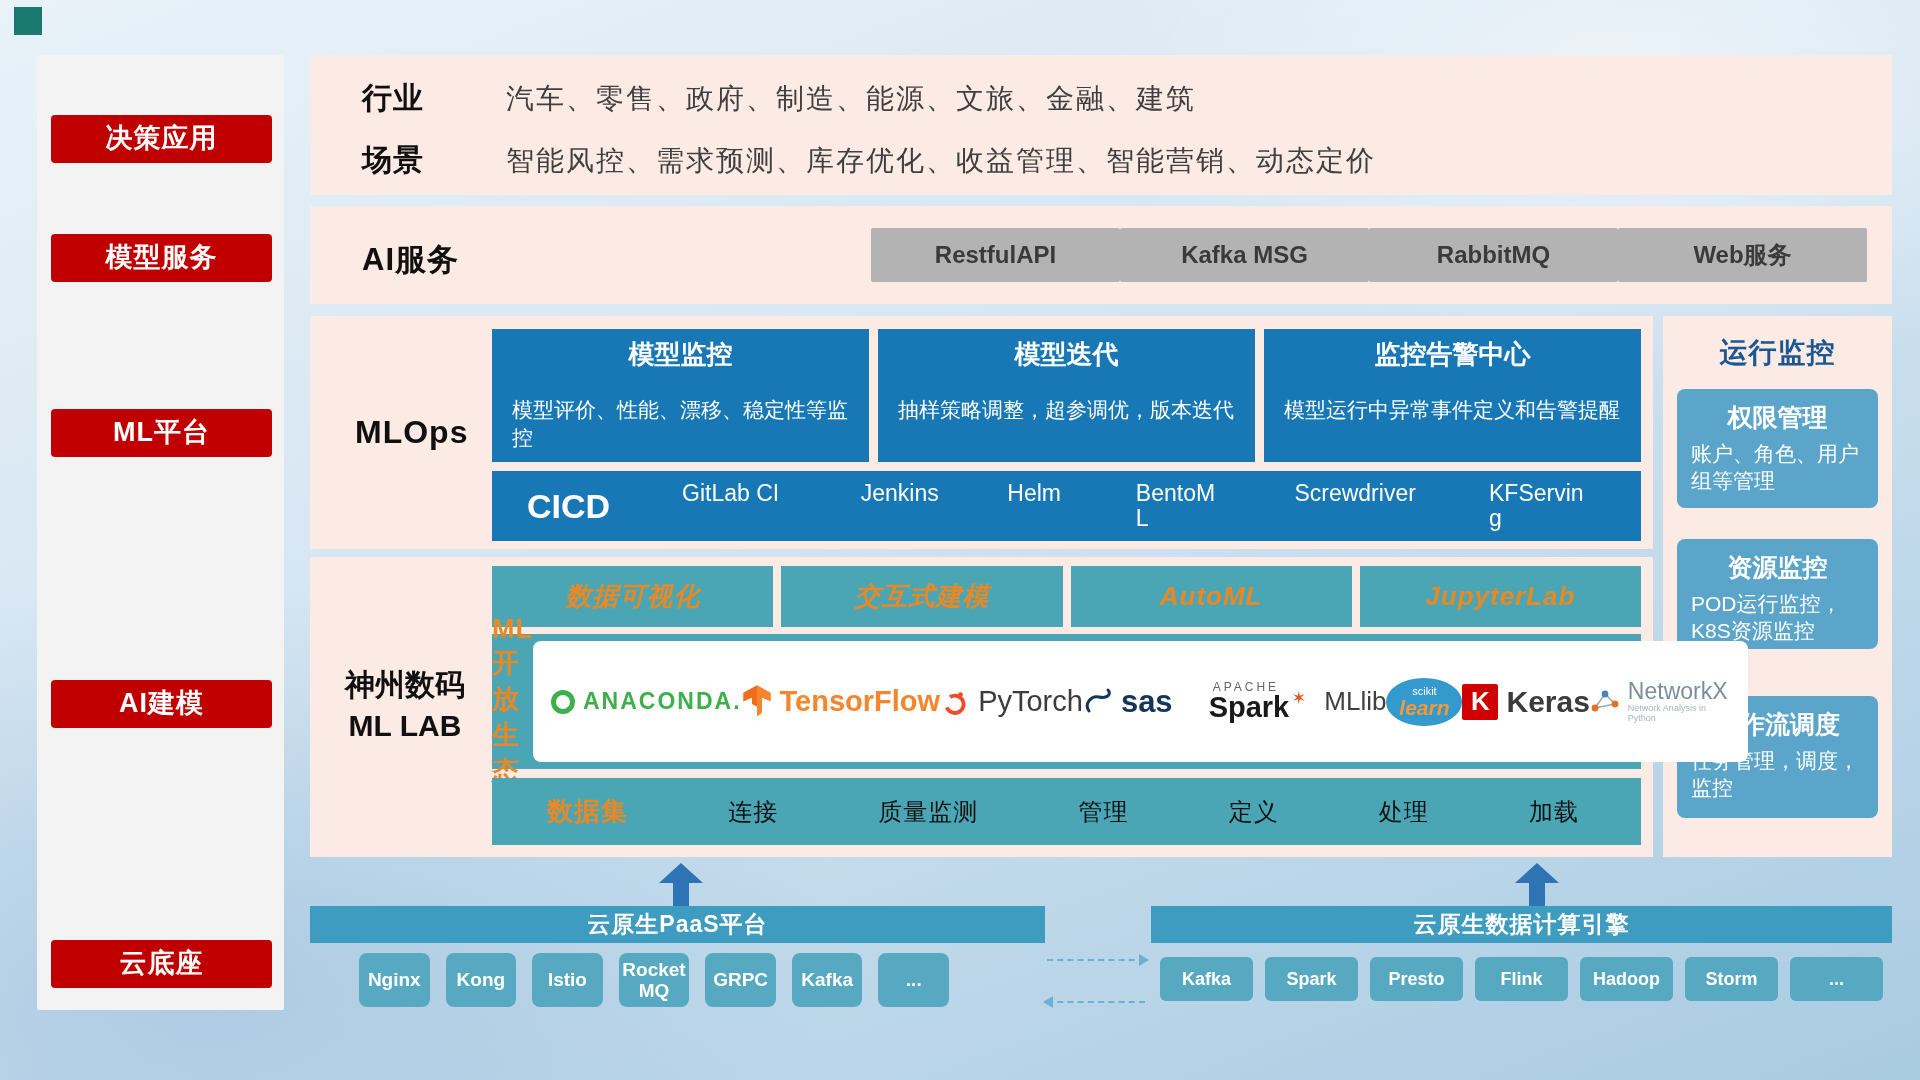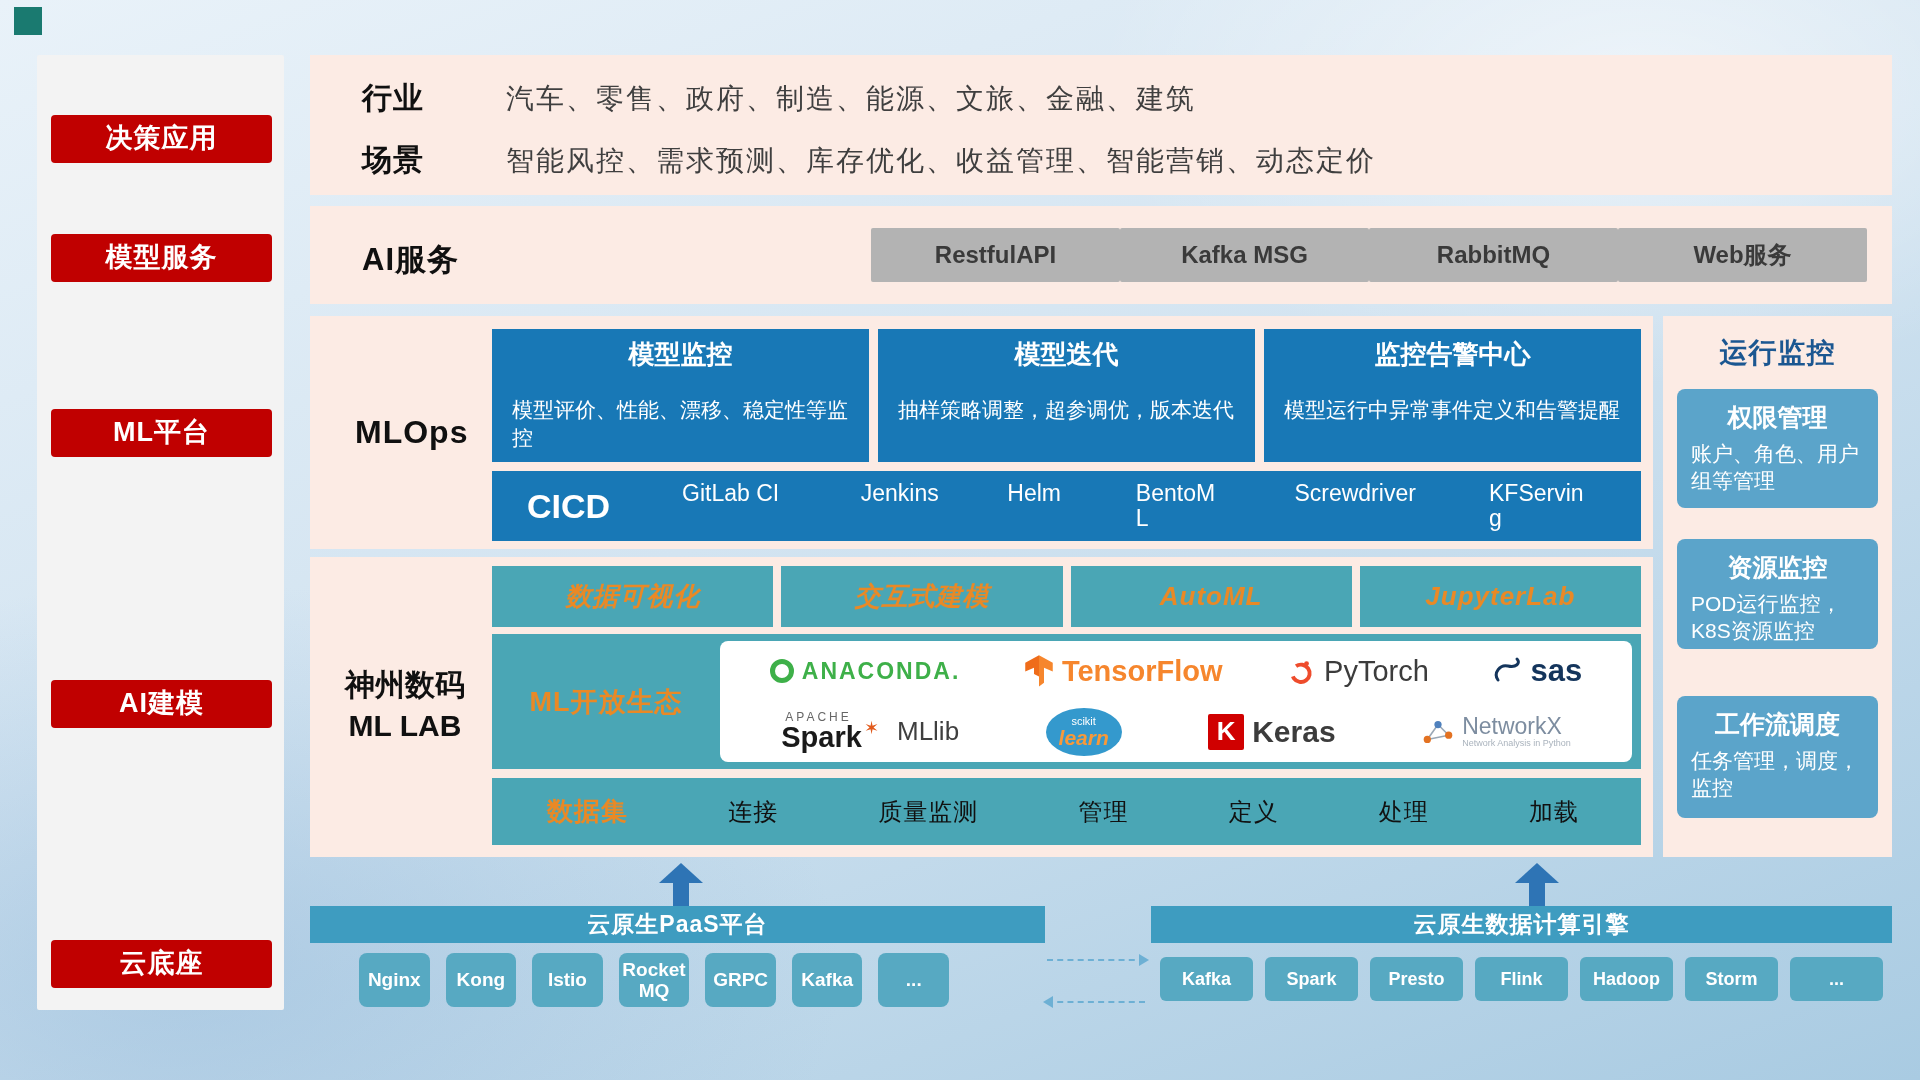--- a/index.html
+++ b/index.html
@@ -66,21 +66,21 @@
   .monitor-card .card-title{ font-size:25px; font-weight:bold; text-align:center; margin-top:12px; }
   .monitor-card .card-desc{ font-size:21px; padding:6px 14px 0 14px; line-height:1.3; }
 
   
   .mllab-panel { left:310px; top:557px; width:1343px; height:300px; }
   .mllab-label { position:absolute; left:15px; top:108px; width:160px; text-align:center; font-size:30px; font-weight:bold; color:#101010; line-height:1.35; }
   .lab-tools { position:absolute; left:182px; top:9px; width:1149px; height:61px; display:flex; gap:8px;font-style:italic; }
   .teal-chip { flex:1; background:#4aa6b5; color:#e98926; font-size:26px; font-weight:bold; display:flex; align-items:center; justify-content:center; letter-spacing:1px; }
   .ecosystem { position:absolute; left:182px; top:77px; width:1149px; height:135px; background:#4aa6b5; display:flex; }
   .eco-label { width:228px; display:flex; align-items:center; justify-content:center; color:#e98926; font-size:27px; font-weight:bold; letter-spacing:1px; }
-  .eco-box { flex:1; margin:7px 9px 7px 0; background:#ffffff; border-radius:8px; display:flex; flex-direction:column; }
+  .eco-box { flex:1; margin:7px 9px 7px 0; background:#ffffff; border-radius:8px; display:flex; flex-direction:row; }
   .eco-row { flex:1; display:flex; align-items:center; justify-content:space-around; padding:0 18px; }
   .logo { display:inline-flex; align-items:center; gap:8px; }
 
   .ana-ring { width:24px; height:24px; border:5px solid #3eb049; border-radius:50%; display:inline-block; }
   .ana-text { color:#3eb049; font-size:23px; font-weight:bold; letter-spacing:2px; }
   .tf-icon { width:30px; height:33px; }
   .tf-text { color:#f6862d; font-size:29px; font-weight:bold; }
   .pt-icon { width:30px; height:30px; }
   .pt-text { color:#3c3c3c; font-size:29px; }
   .sas-icon { width:30px; height:30px; }

